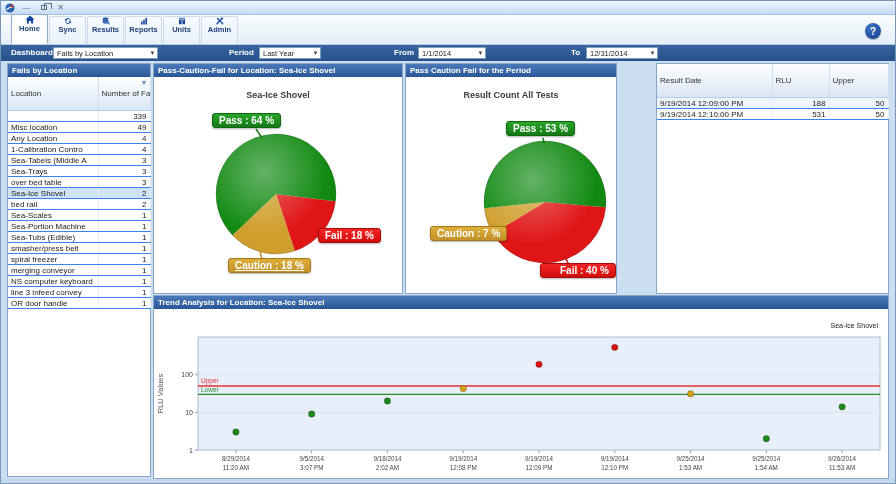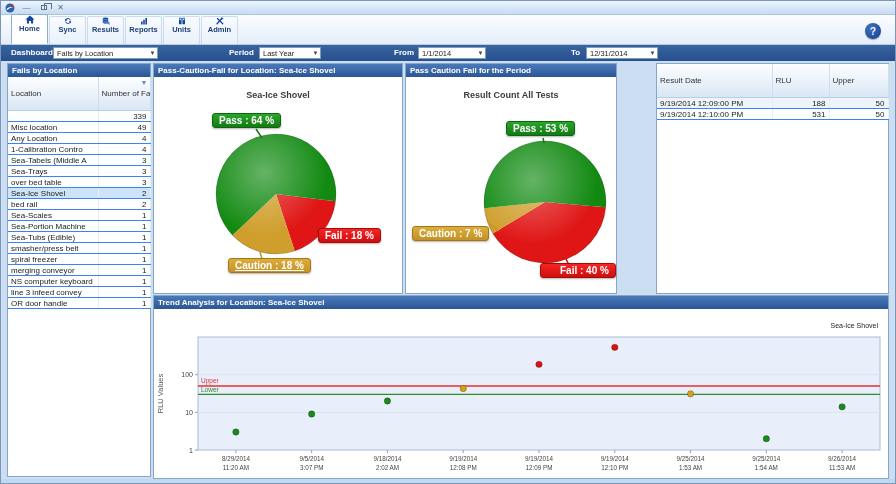--- a/index.html
+++ b/index.html
@@ -74,21 +74,21 @@
   .pie-svg { position:absolute; left:0; top:13px; }
   .plabel { position:absolute; font-size:10px; font-weight:bold; color:#fff; padding:1px 6px;
     border-radius:3px; white-space:nowrap; box-shadow:0 1px 2px rgba(0,0,0,.3); }
   .plabel.pass    { background:linear-gradient(#2aa52a,#157a15); border:1px solid #0d660d; }
   .plabel.fail    { background:linear-gradient(#f52525,#cf0e0e); border:1px solid #a50b0b; }
   .plabel.caution { background:linear-gradient(#dcae39,#c3922a); border:1px solid #a3771a; }
   #pie1-label-pass    { left:58px;  top:49px; }
   #pie1-label-fail    { left:164px; top:164px; }
   #pie1-label-caution { left:74px;  top:194px;text-decoration:underline; }
   #pie2-label-pass    { left:100px; top:57px; }
-  #pie2-label-caution { left:6px;  top:162px; }
+  #pie2-label-caution { left:24px;  top:162px; }
   #pie2-label-fail    { left:134px; top:199px;padding-left:19px; }
   .conn { stroke-width:1.5; }
   .conn.pass { stroke:#157a15; } .conn.fail { stroke:#cf0e0e; } .conn.caution { stroke:#c3922a; }
 
   .bottom-strip { height:4px; background:#c3d8ef; }
 </style>
 </head>
 <body>
 
 <div class="window">

